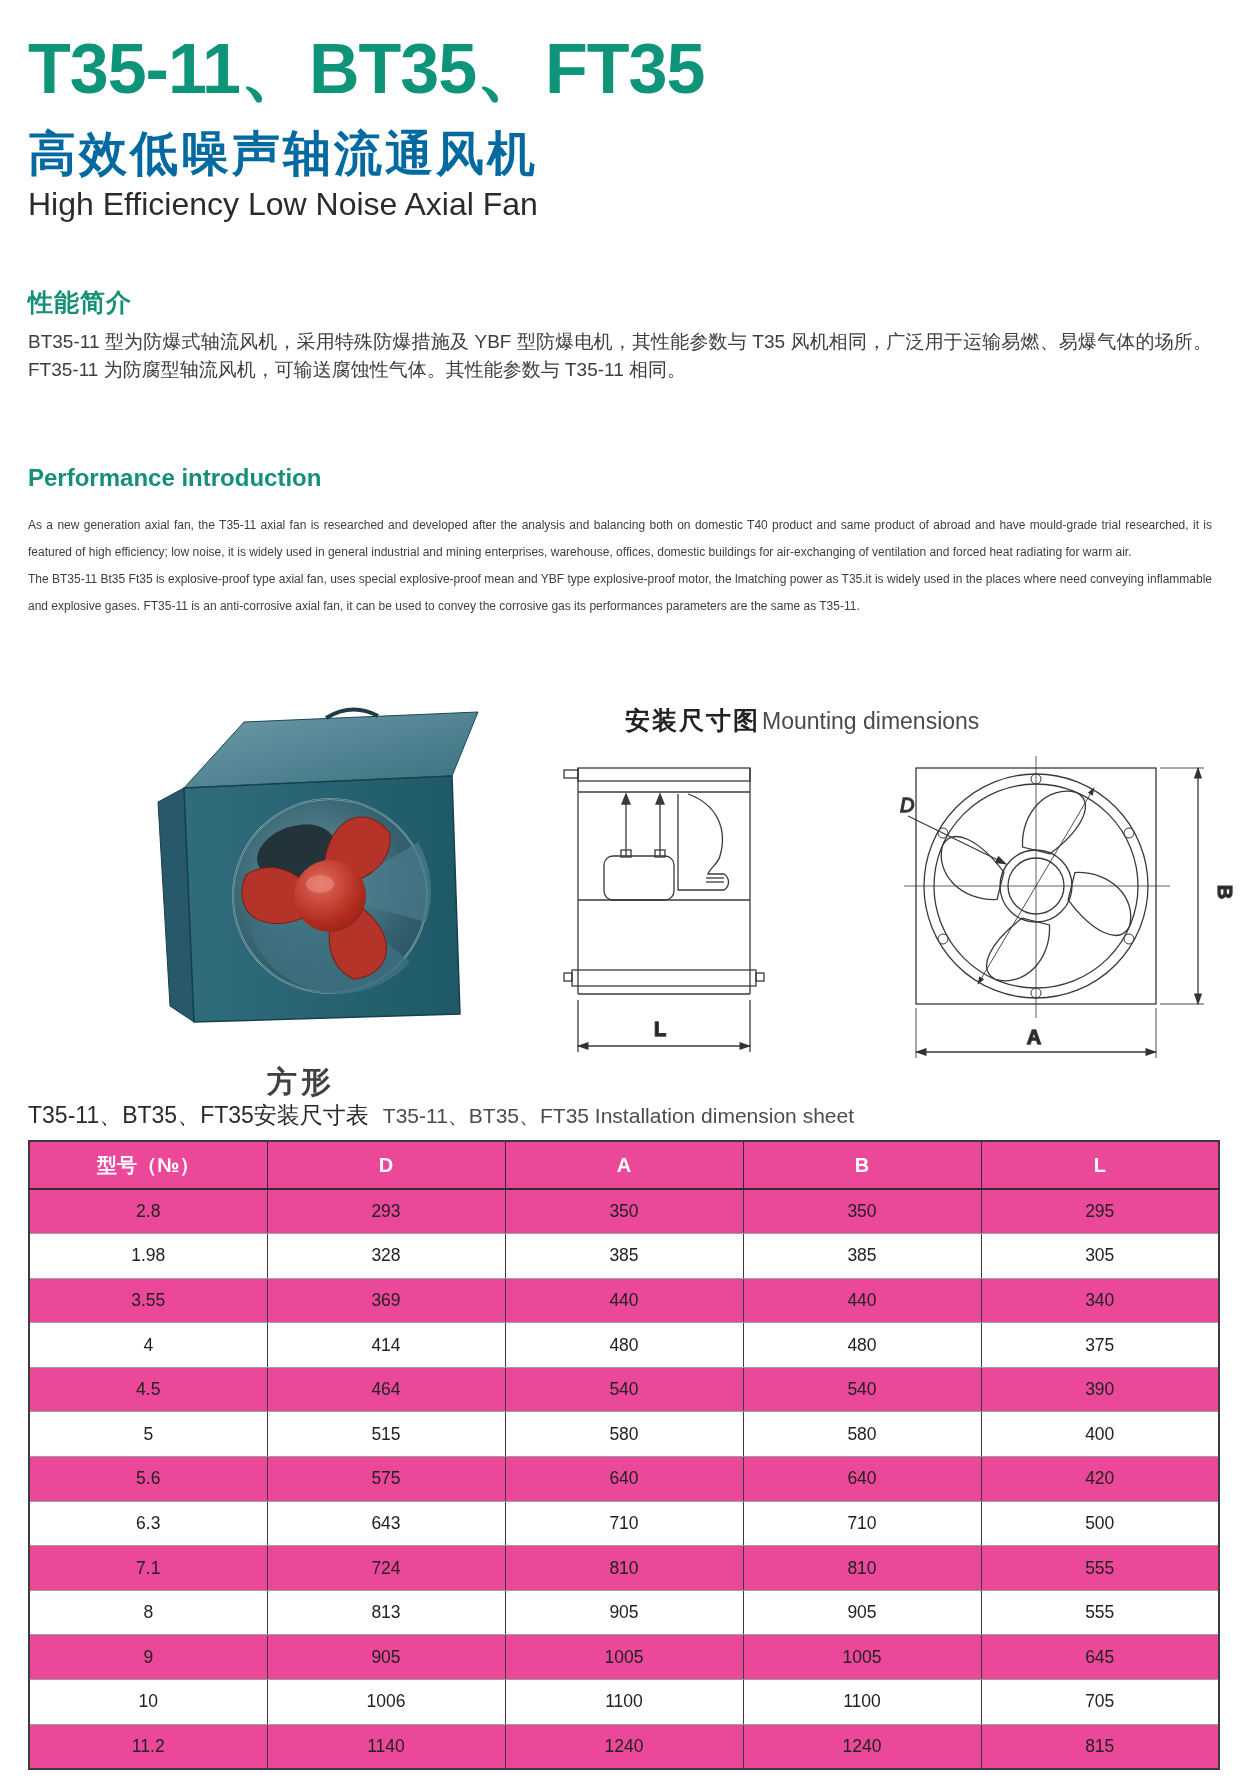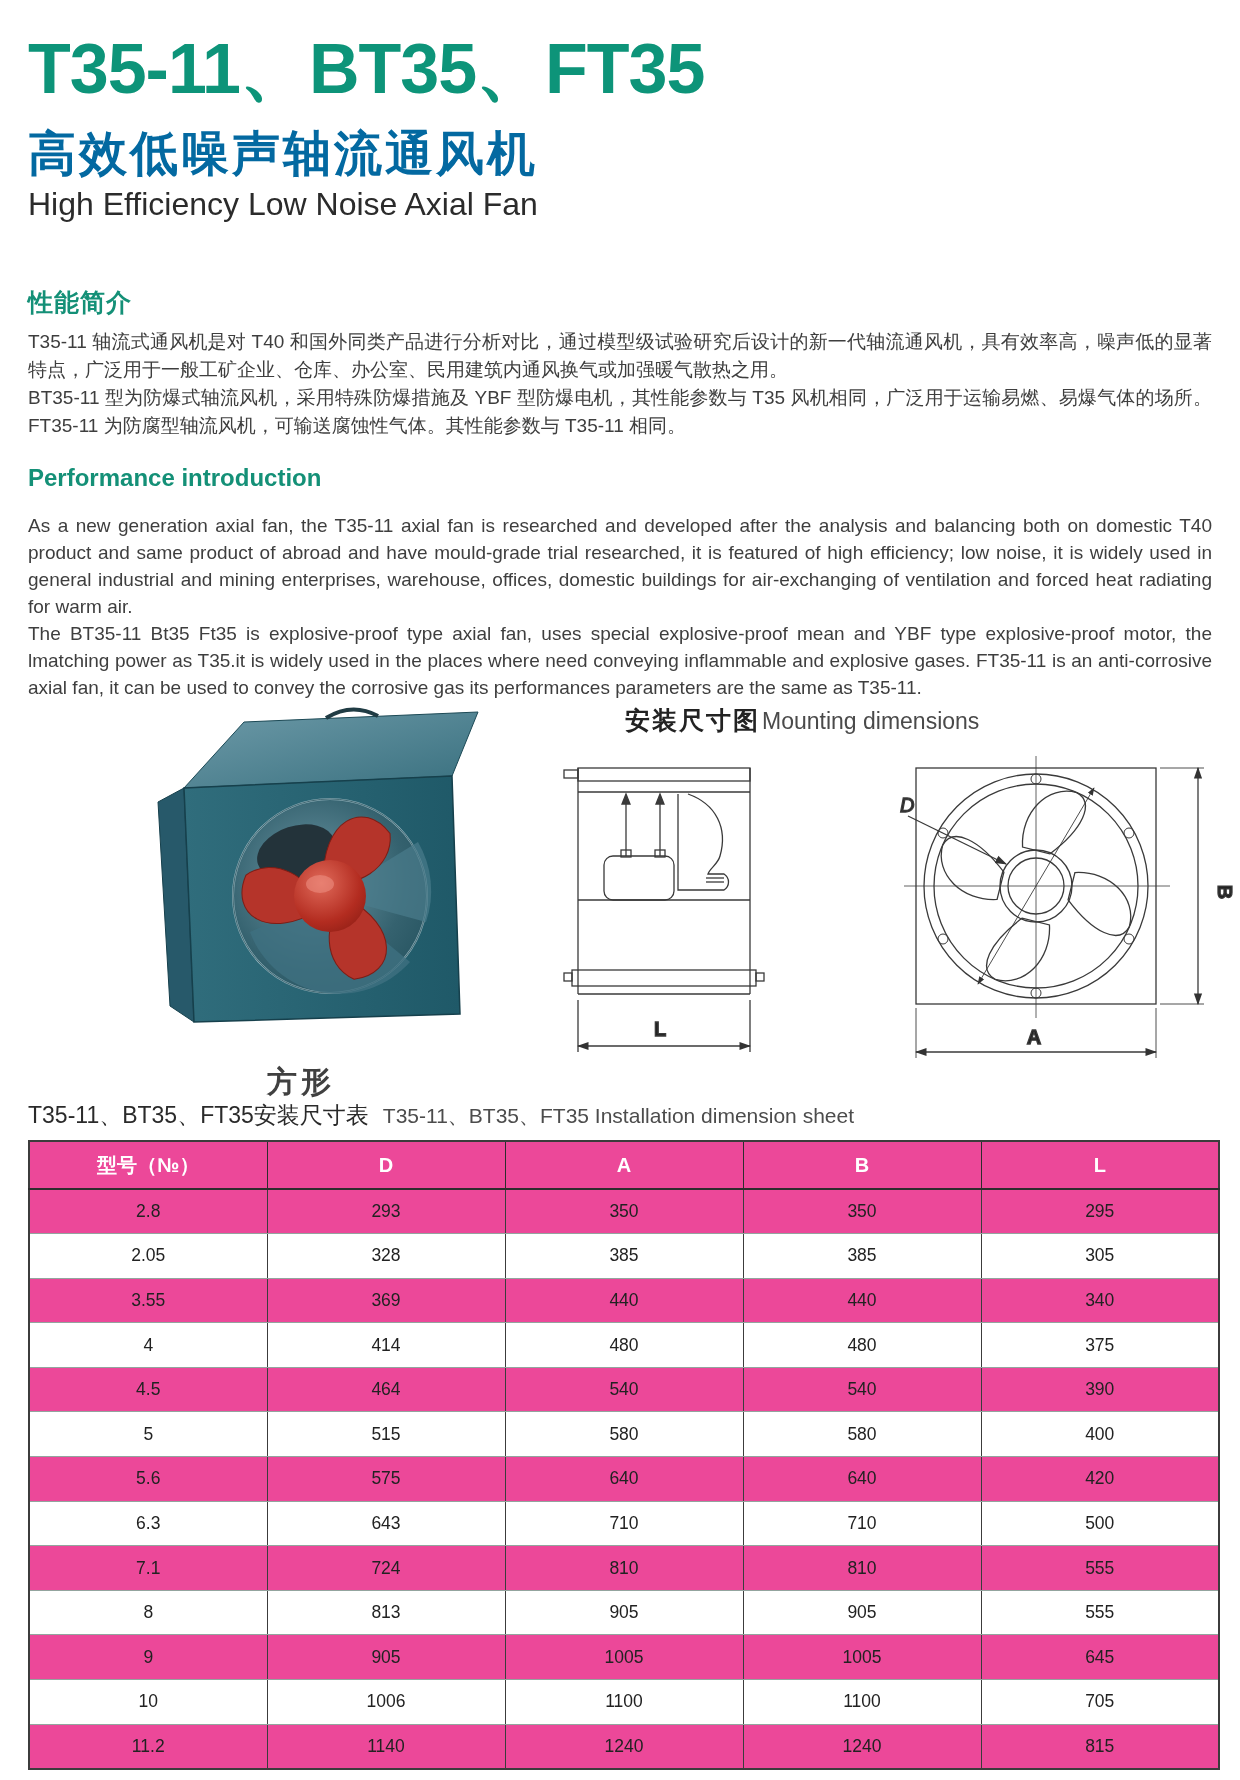--- a/index.html
+++ b/index.html
@@ -12,21 +12,21 @@
                 color:#0d9479; line-height:1; }
   .sub-zh { left:28px; top:122px; font-size:48px; font-weight:bold; color:#0369a1; letter-spacing:3px; }
   .sub-en { left:28px; top:186px; font-size:32px; font-weight:normal; color:#2b2b2b; letter-spacing:0; }
 
   
   .sec-zh { left:28px; top:286px; font-size:25px; font-weight:bold; color:#149077; letter-spacing:1px; }
   .sec-en { left:28px; top:464px; font-size:24px; font-weight:bold; color:#149077; }
 
   .para-zh { left:28px; top:328px; width:1184px; font-size:19px; line-height:28px;
              text-align:justify; color:#3e3e3e; }
-  .para-en { left:28px; top:512px; width:1184px; font-size:19px; line-height:27px;
+  .para-en { left:28px; top:512px; width:1184px; font-size:12px; line-height:27px;
              text-align:justify; color:#3e3e3e; }
   .para-zh p, .para-en p { text-align:justify; }
 
   
   .photo-wrap { left:118px; top:692px; width:366px; height:360px; }
   .photo-caption { left:118px; top:1062px; width:366px; text-align:center;
                    font-size:30px; font-weight:bold; color:#404040; letter-spacing:4px; }
   .mount-head { left:625px; top:704px; display:flex; align-items:baseline; gap:2px; }
   .mount-zh { font-size:25px; font-weight:bold; color:#222; letter-spacing:2px; }
   .mount-en { font-size:23px; color:#4a4a4a; }
@@ -53,21 +53,20 @@
 </style>
 </head>
 <body>
 
 <h1 class="abs main-title">T35-11、BT35、FT35</h1>
 <div class="abs sub-zh">高效低噪声轴流通风机</div>
 <div class="abs sub-en">High Efficiency Low Noise Axial Fan</div>
 
 <div class="abs sec-zh">性能简介</div>
 <div class="abs para-zh">
-  <p>T35-11 轴流式通风机是对 T40 和国外同类产品进行分析对比，通过模型级试验研究后设计的新一代轴流通风机，具有效率高，噪声低的显著特点，广泛用于一般工矿企业、仓库、办公室、民用建筑内通风换气或加强暖气散热之用。</p>
   <p>BT35-11 型为防爆式轴流风机，采用特殊防爆措施及 YBF 型防爆电机，其性能参数与 T35 风机相同，广泛用于运输易燃、易爆气体的场所。FT35-11 为防腐型轴流风机，可输送腐蚀性气体。其性能参数与 T35-11 相同。</p>
 </div>
 
 <div class="abs sec-en">Performance introduction</div>
 <div class="abs para-en">
   <p>As a new generation axial fan, the T35-11 axial fan is researched and developed after the analysis and balancing both on domestic T40 product and same product of abroad and have mould-grade trial researched, it is featured of high efficiency; low noise, it is widely used in general industrial and mining enterprises, warehouse, offices, domestic buildings for air-exchanging of ventilation and forced heat radiating for warm air.</p>
   <p>The BT35-11 Bt35 Ft35 is explosive-proof type axial fan, uses special explosive-proof mean and YBF type explosive-proof motor, the lmatching power as T35.it is widely used in the places where need conveying inflammable and explosive gases. FT35-11 is an anti-corrosive axial fan, it can be used to convey the corrosive gas its performances parameters are the same as T35-11.</p>
 </div>
 
 <div class="abs photo-wrap">
@@ -243,21 +242,21 @@
     </thead>
     <tbody>
         <tr class="alt">
           <td>2.8</td>
           <td>293</td>
           <td>350</td>
           <td>350</td>
           <td>295</td>
         </tr>
         <tr>
-          <td>2.05</td>
+          <td>1.98</td>
           <td>328</td>
           <td>385</td>
           <td>385</td>
           <td>305</td>
         </tr>
         <tr class="alt">
           <td>3.55</td>
           <td>369</td>
           <td>440</td>
           <td>440</td>

